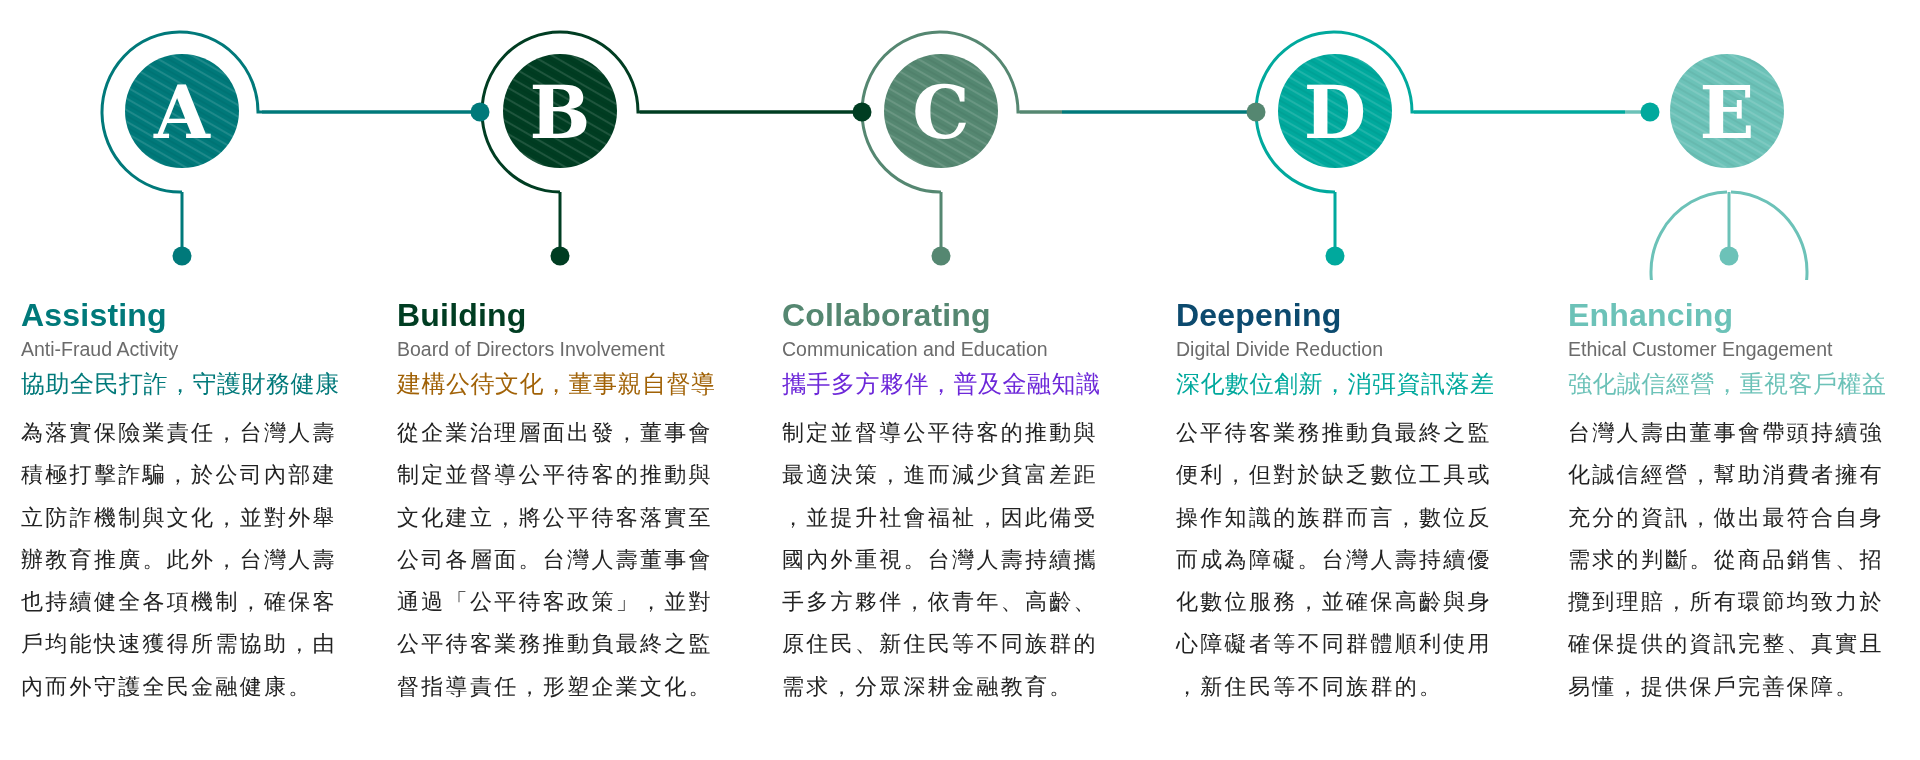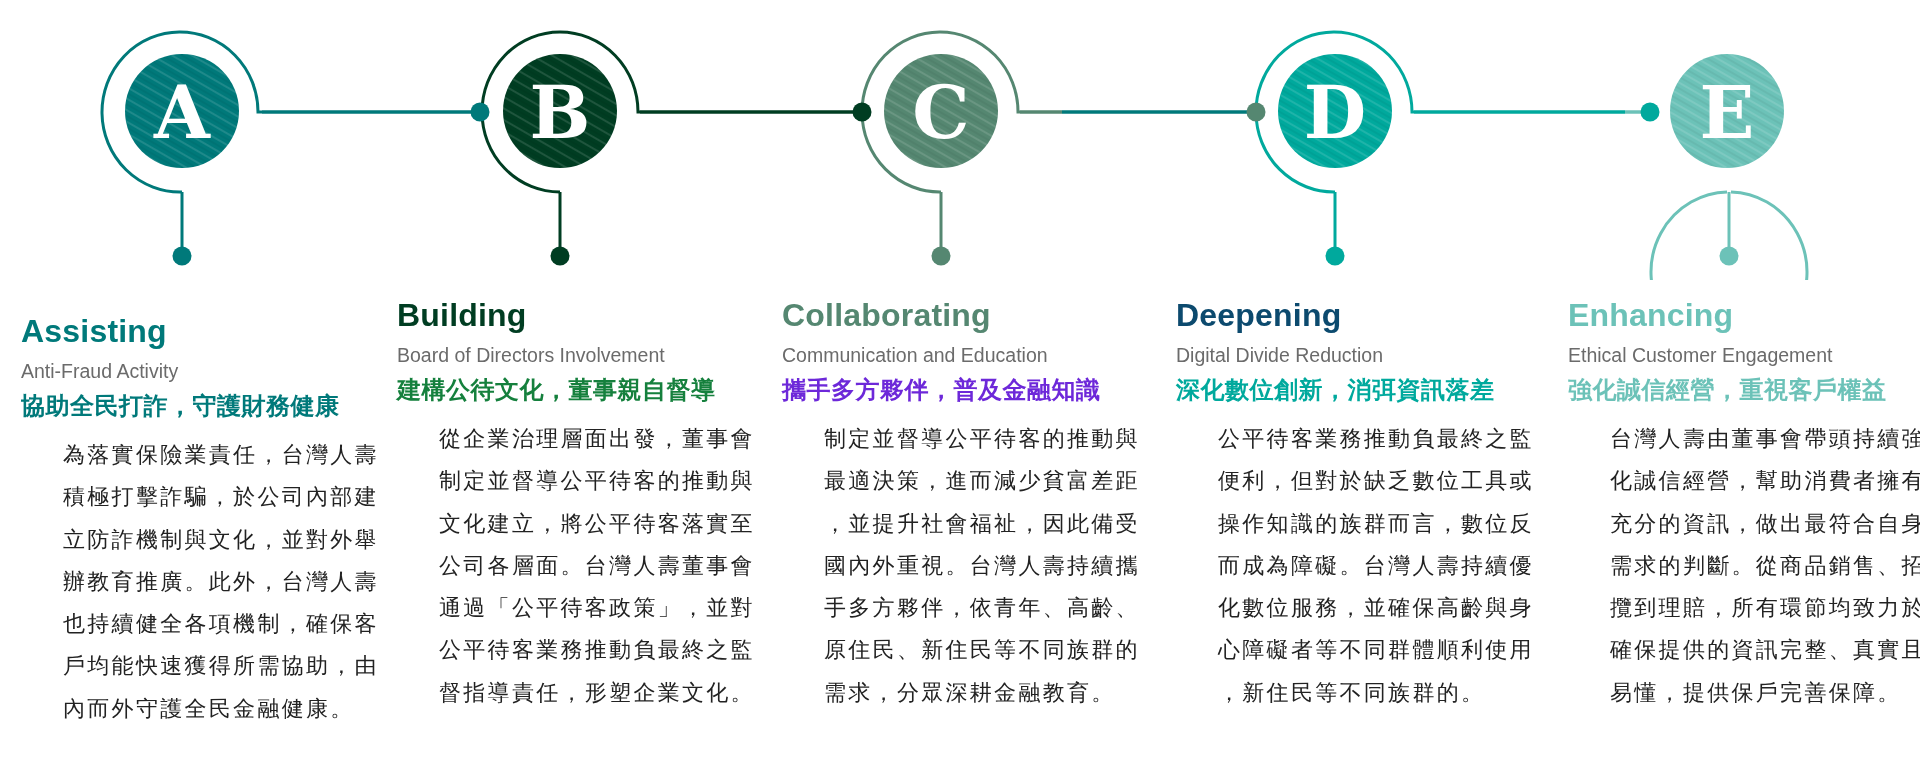--- a/index.html
+++ b/index.html
@@ -1,23 +1,23 @@
 <!DOCTYPE html>
 <html><head>
 <meta charset="utf-8">
 <style>
   html, body { margin:0; padding:0; background:#ffffff; }
   body { width:1920px; height:760px; position:relative; overflow:hidden;
          font-family:"Liberation Sans","DejaVu Sans",sans-serif; }
   #diagram { position:absolute; left:0; top:0; width:1920px; height:280px; }
   .col { position:absolute; top:296px; width:380px; }
   .col .title { font-size:32px; font-weight:bold; line-height:38px; margin:0; letter-spacing:0.2px; }
-  .col .subtitle { font-size:19.5px; color:#6b6b6b; line-height:26px; margin-top:8px; }
-  .col .zh-heading { font-size:24px; font-weight:bold; line-height:32px; margin-top:6px; letter-spacing:0.5px; }
-  .col .body { font-size:22px; color:#222222; line-height:42.3px; margin-top:12px; letter-spacing:2.3px;margin-left:42px; }
+  .col .subtitle { font-size:19.5px; color:#6b6b6b; line-height:26px; margin-top:2px; }
+  .col .zh-heading { font-size:24px; font-weight:normal; line-height:32px; margin-top:6px; letter-spacing:0.5px; }
+  .col .body { font-size:22px; color:#222222; line-height:42.3px; margin-top:12px; letter-spacing:2.3px; }
   .col .body span { display:block; white-space:nowrap; }
   .letter { font-family:"DejaVu Serif","Liberation Serif",serif; font-weight:bold; }
 </style>
 </head>
 <body>
 
 <svg id="diagram" width="1920" height="280" viewBox="0 0 1920 280" xmlns="http://www.w3.org/2000/svg">
   <defs>
     <pattern id="hatch" width="10" height="10" patternUnits="userSpaceOnUse" patternTransform="rotate(30)">
       <rect width="10" height="10" fill="none"></rect>
@@ -85,38 +85,38 @@
     <line x1="1729" y1="192" x2="1729" y2="252" stroke="#6cc2b8" stroke-width="3"></line>
     <circle cx="1729" cy="256" r="9.5" fill="#6cc2b8"></circle>
     <circle cx="1650" cy="112" r="9.5" fill="#00a99d"></circle>
     <circle cx="1727" cy="111" r="57" fill="#6cc2b8"></circle>
     <circle cx="1727" cy="111" r="57" fill="url(#hatch)"></circle>
     <text class="letter" x="1727" y="138" text-anchor="middle" font-size="72" fill="#ffffff">E</text>
   </g>
 </svg>
 
 <div class="col" style="left:21px;">
-  <div class="title" style="color:#00797a;margin-top:16px;">Assisting</div>
+  <div class="title" style="color:#00797a;">Assisting</div>
   <div class="subtitle">Anti-Fraud Activity</div>
   <div class="zh-heading" style="color:#00797a;">協助全民打詐，守護財務健康</div>
   <div class="body">
     <span>為落實保險業責任，台灣人壽</span>
     <span>積極打擊詐騙，於公司內部建</span>
     <span>立防詐機制與文化，並對外舉</span>
     <span>辦教育推廣。此外，台灣人壽</span>
     <span>也持續健全各項機制，確保客</span>
     <span>戶均能快速獲得所需協助，由</span>
     <span>內而外守護全民金融健康。</span>
   </div>
 </div>
 
 <div class="col" style="left:397px;">
   <div class="title" style="color:#003d22;">Building</div>
   <div class="subtitle">Board of Directors Involvement</div>
-  <div class="zh-heading" style="color:#15803d;">建構公待文化，董事親自督導</div>
+  <div class="zh-heading" style="color:#a16207;">建構公待文化，董事親自督導</div>
   <div class="body">
     <span>從企業治理層面出發，董事會</span>
     <span>制定並督導公平待客的推動與</span>
     <span>文化建立，將公平待客落實至</span>
     <span>公司各層面。台灣人壽董事會</span>
     <span>通過「公平待客政策」，並對</span>
     <span>公平待客業務推動負最終之監</span>
     <span>督指導責任，形塑企業文化。</span>
   </div>
 </div>

